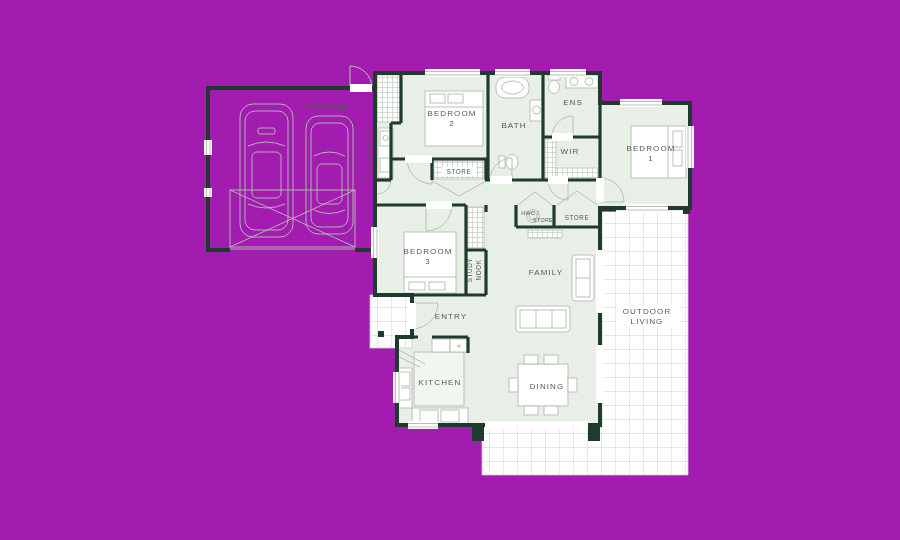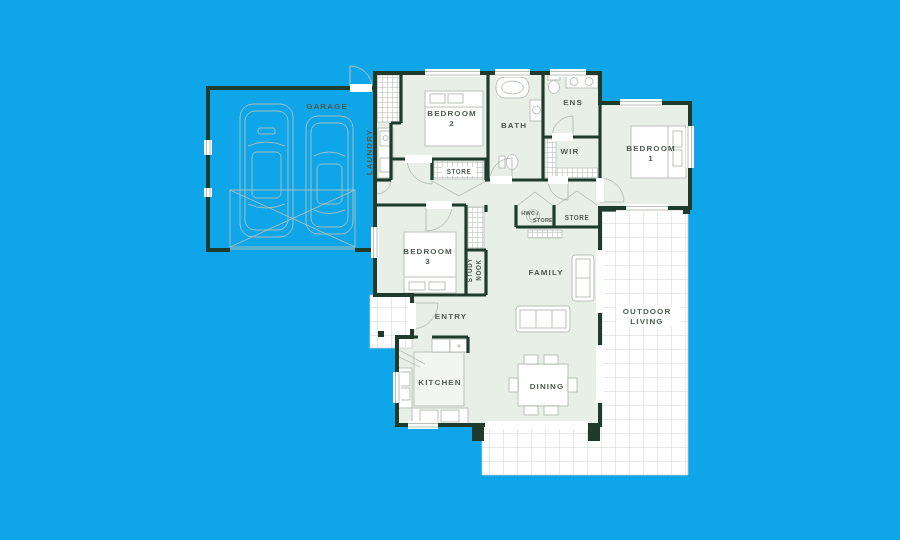--- a/index.html
+++ b/index.html
@@ -1,16 +1,16 @@
 <!DOCTYPE html>
 <html><head>
 <meta charset="utf-8">
 <style>
   html,body{margin:0;padding:0;background:#ffffff;}
-  .stage{width:900px;height:540px;position:relative;background:#0ea5e9;overflow:hidden;font-weight:bold;}
+  .stage{width:900px;height:540px;position:relative;background:#a21caf;overflow:hidden;}
   svg{display:block;}
   .lbl{font-family:"Liberation Sans",sans-serif;font-size:8px;fill:#4f5b51;letter-spacing:1.1px;}
   .lbl-sm{font-family:"Liberation Sans",sans-serif;font-size:6.3px;fill:#4f5b51;letter-spacing:0.6px;}
   .lbl-xs{font-family:"Liberation Sans",sans-serif;font-size:5.4px;fill:#4f5b51;letter-spacing:0.3px;}
   .wall{stroke:#1f3b2d;stroke-width:4;fill:none;stroke-linecap:butt;}
   .wall-thin{stroke:#1f3b2d;stroke-width:3.2;fill:none;}
   .lw{stroke:#b7c1b7;stroke-width:1;fill:none;}
   .lwf{stroke:#b7c1b7;stroke-width:1;fill:#ffffff;}
   .lwg{stroke:#b7c1b7;stroke-width:0.9;fill:none;}
   .win{stroke:#b7c1b7;stroke-width:1;fill:none;}

